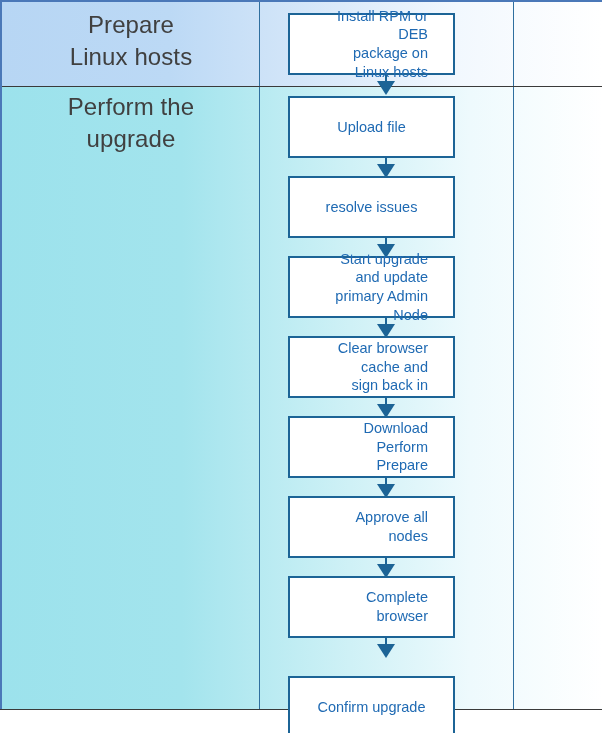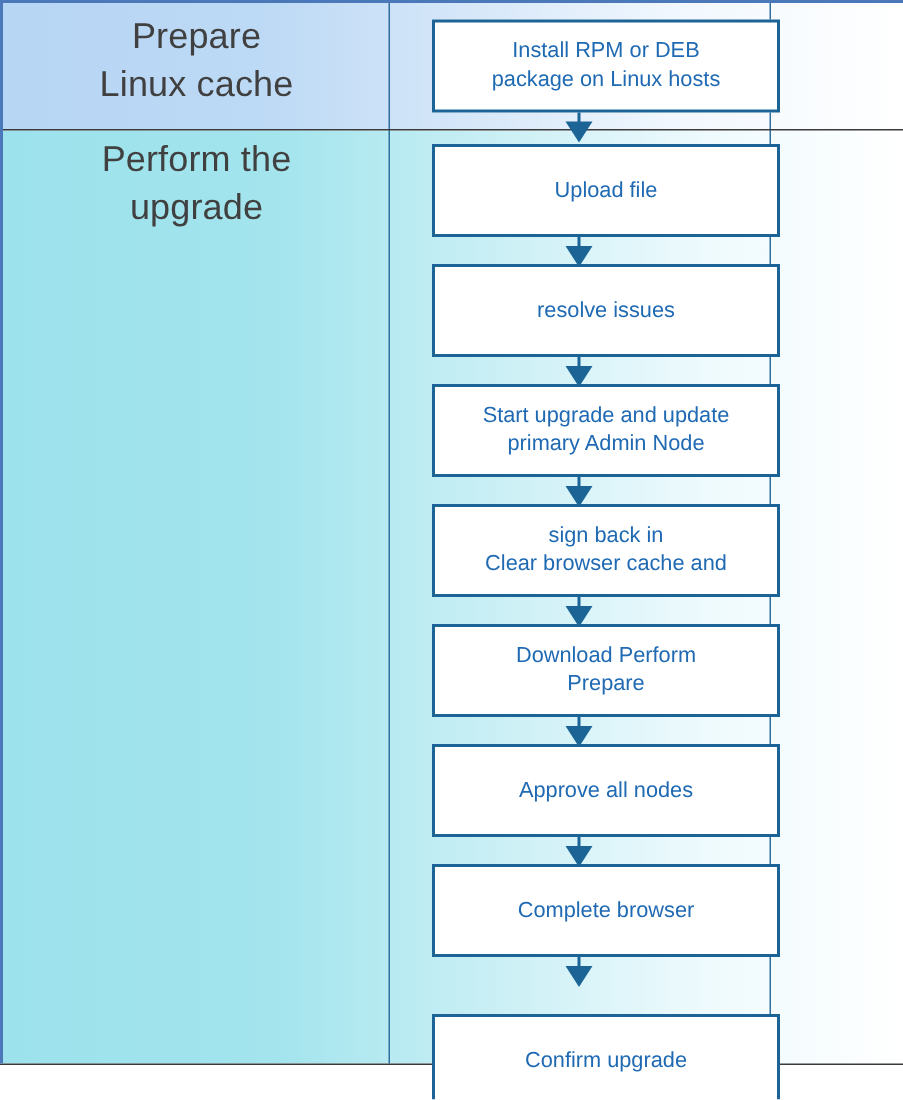--- a/index.html
+++ b/index.html
@@ -84,29 +84,29 @@
     line-height: 1.32;
     letter-spacing: 0.1px;
   }
   .lane-label-prepare { top: 9px; }
   .lane-label-upgrade { top: 91px; }
 
   
   .node {
     position: absolute;
     left: 288px;
-    width: 232px;
+    width: 167px;
     height: 62px;
     box-sizing: border-box;
     border: 2px solid #1c6496;
     background: #ffffff;
     display: flex;
     align-items: center;
     justify-content: center;
-    text-align: center;
+    text-align: right;
     color: #1f6ab3;
     font-size: 14.5px;
     line-height: 1.28;
     padding: 0 25px;
   }
 
   
   .arrow {
     position: absolute;
     left: 377px;
@@ -145,21 +145,21 @@
   <div class="col-rule col-rule-right"></div>
 
   <div class="band-divider"></div>
   <div class="band-bottom-rule"></div>
 
   <div class="frame-top"></div>
   <div class="frame-left"></div>
 
   <div class="lane-label lane-label-prepare">
     <div>Prepare</div>
-    <div>Linux cache</div>
+    <div>Linux hosts</div>
   </div>
   <div class="lane-label lane-label-upgrade">
     <div>Perform the</div>
     <div>upgrade</div>
   </div>
 
   <div class="node" style="top:13px">
     <div>
       <div>Install RPM or DEB</div>
       <div>package on Linux hosts</div>
@@ -196,22 +196,22 @@
       <div>primary Admin Node</div>
     </div>
   </div>
   <div class="arrow" style="top:318px">
     <div class="stem"></div>
     <div class="head"></div>
   </div>
 
   <div class="node" style="top:336px">
     <div>
+      <div>Clear browser cache and</div>
       <div>sign back in</div>
-      <div>Clear browser cache and</div>
     </div>
   </div>
   <div class="arrow" style="top:398px">
     <div class="stem"></div>
     <div class="head"></div>
   </div>
 
   <div class="node" style="top:416px">
     <div>
       <div>Download Perform</div>

